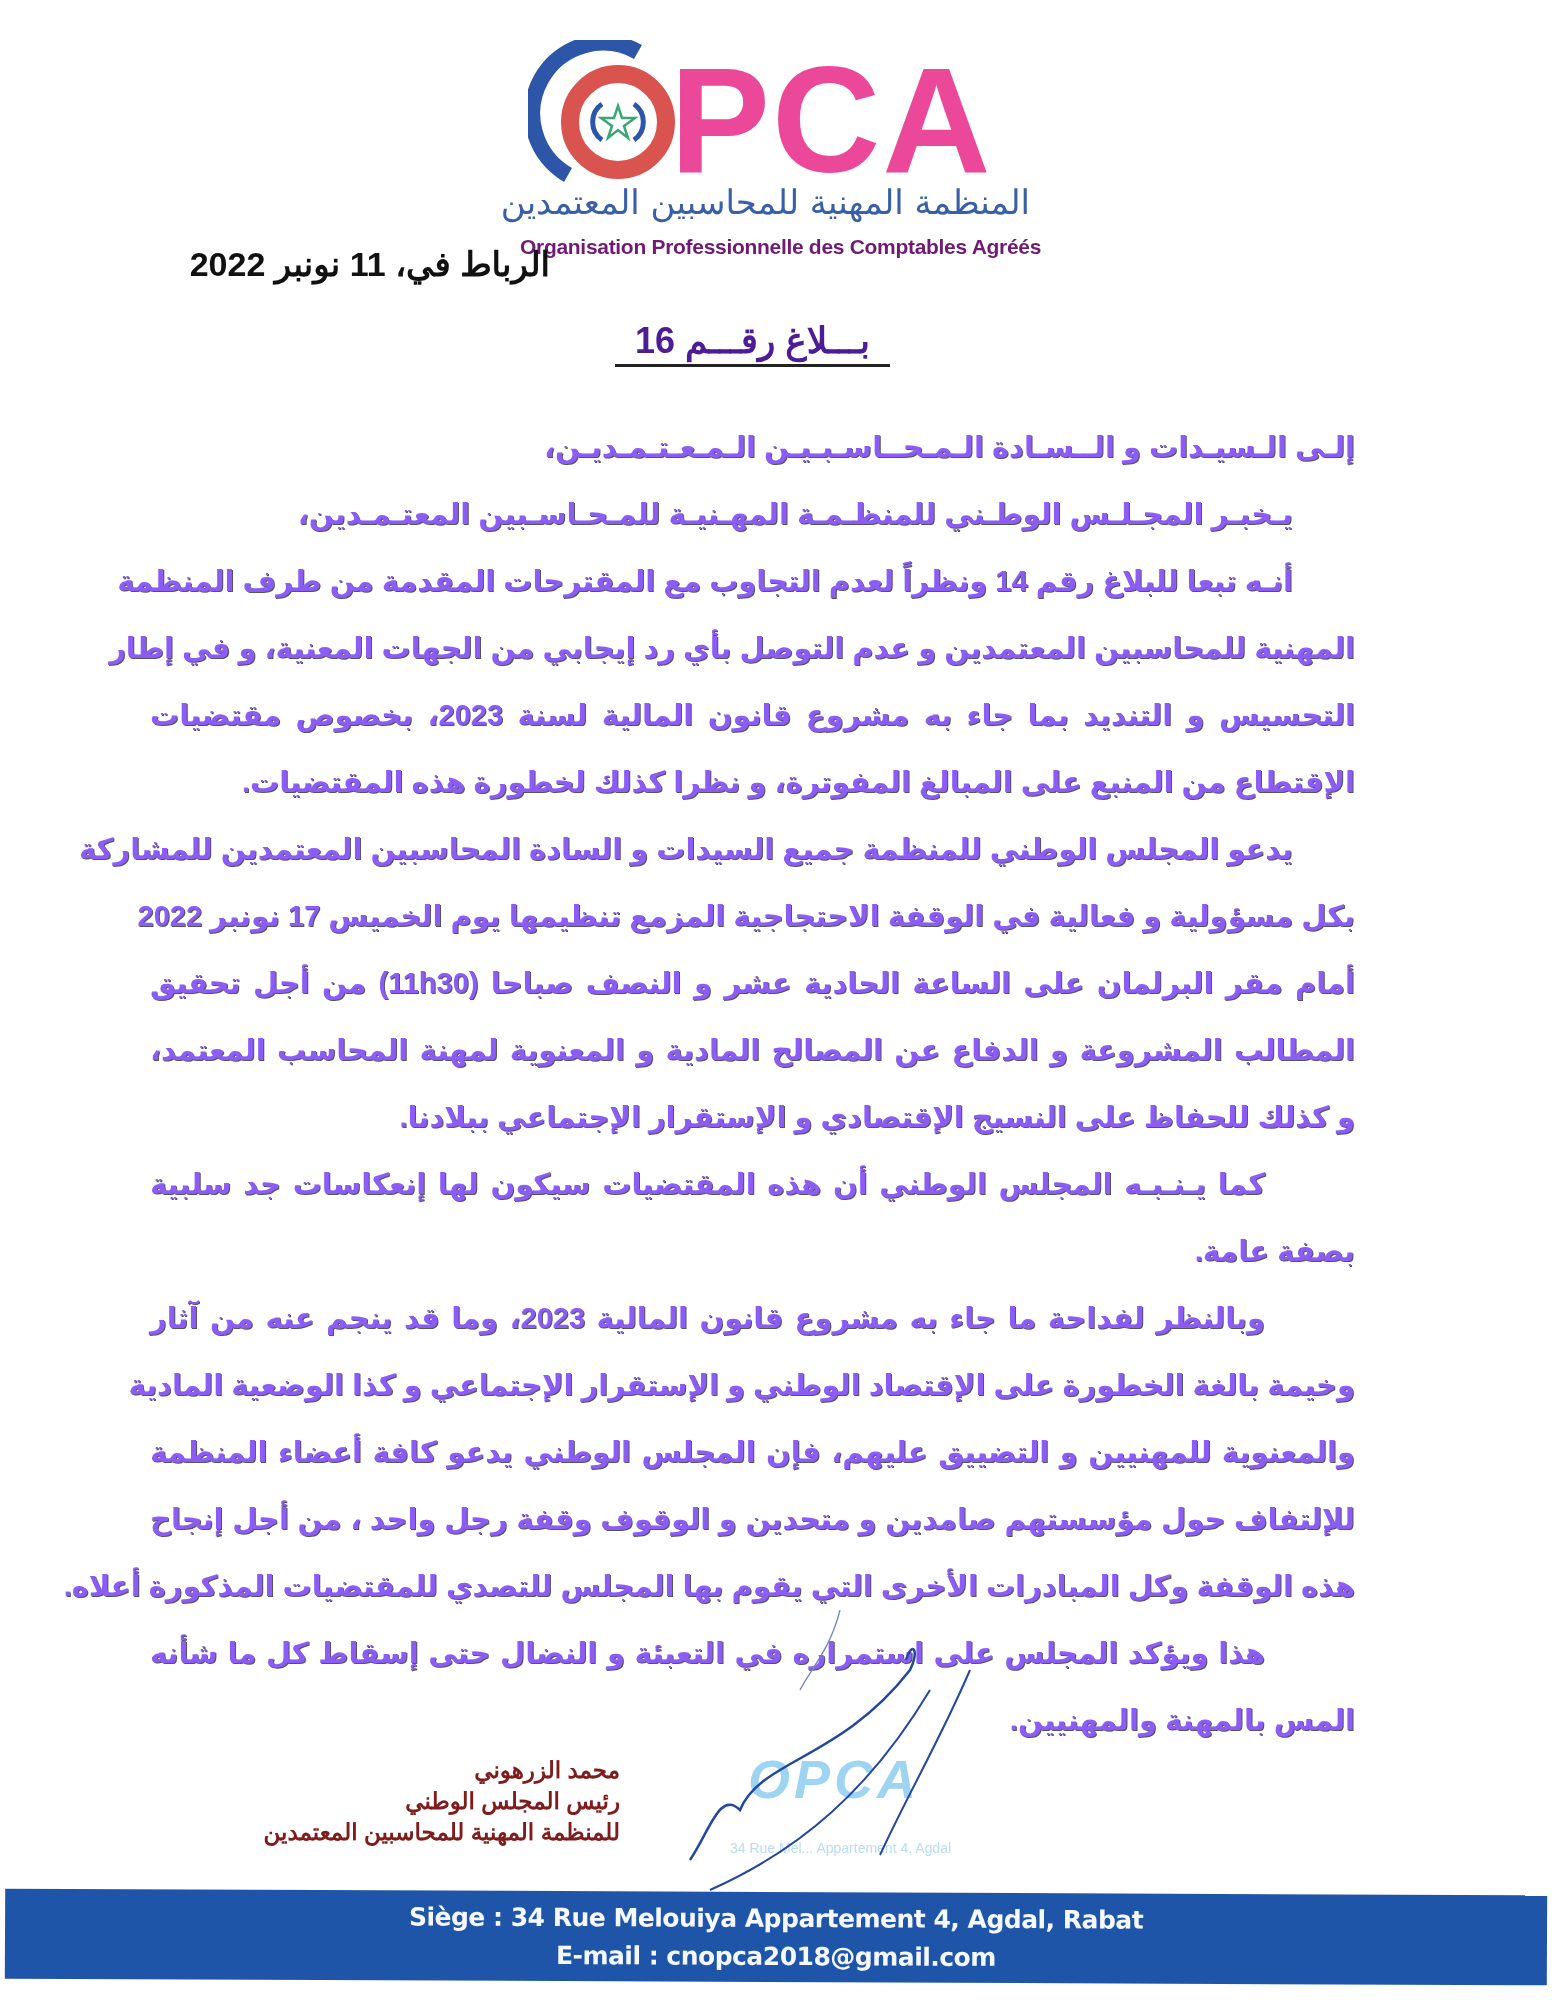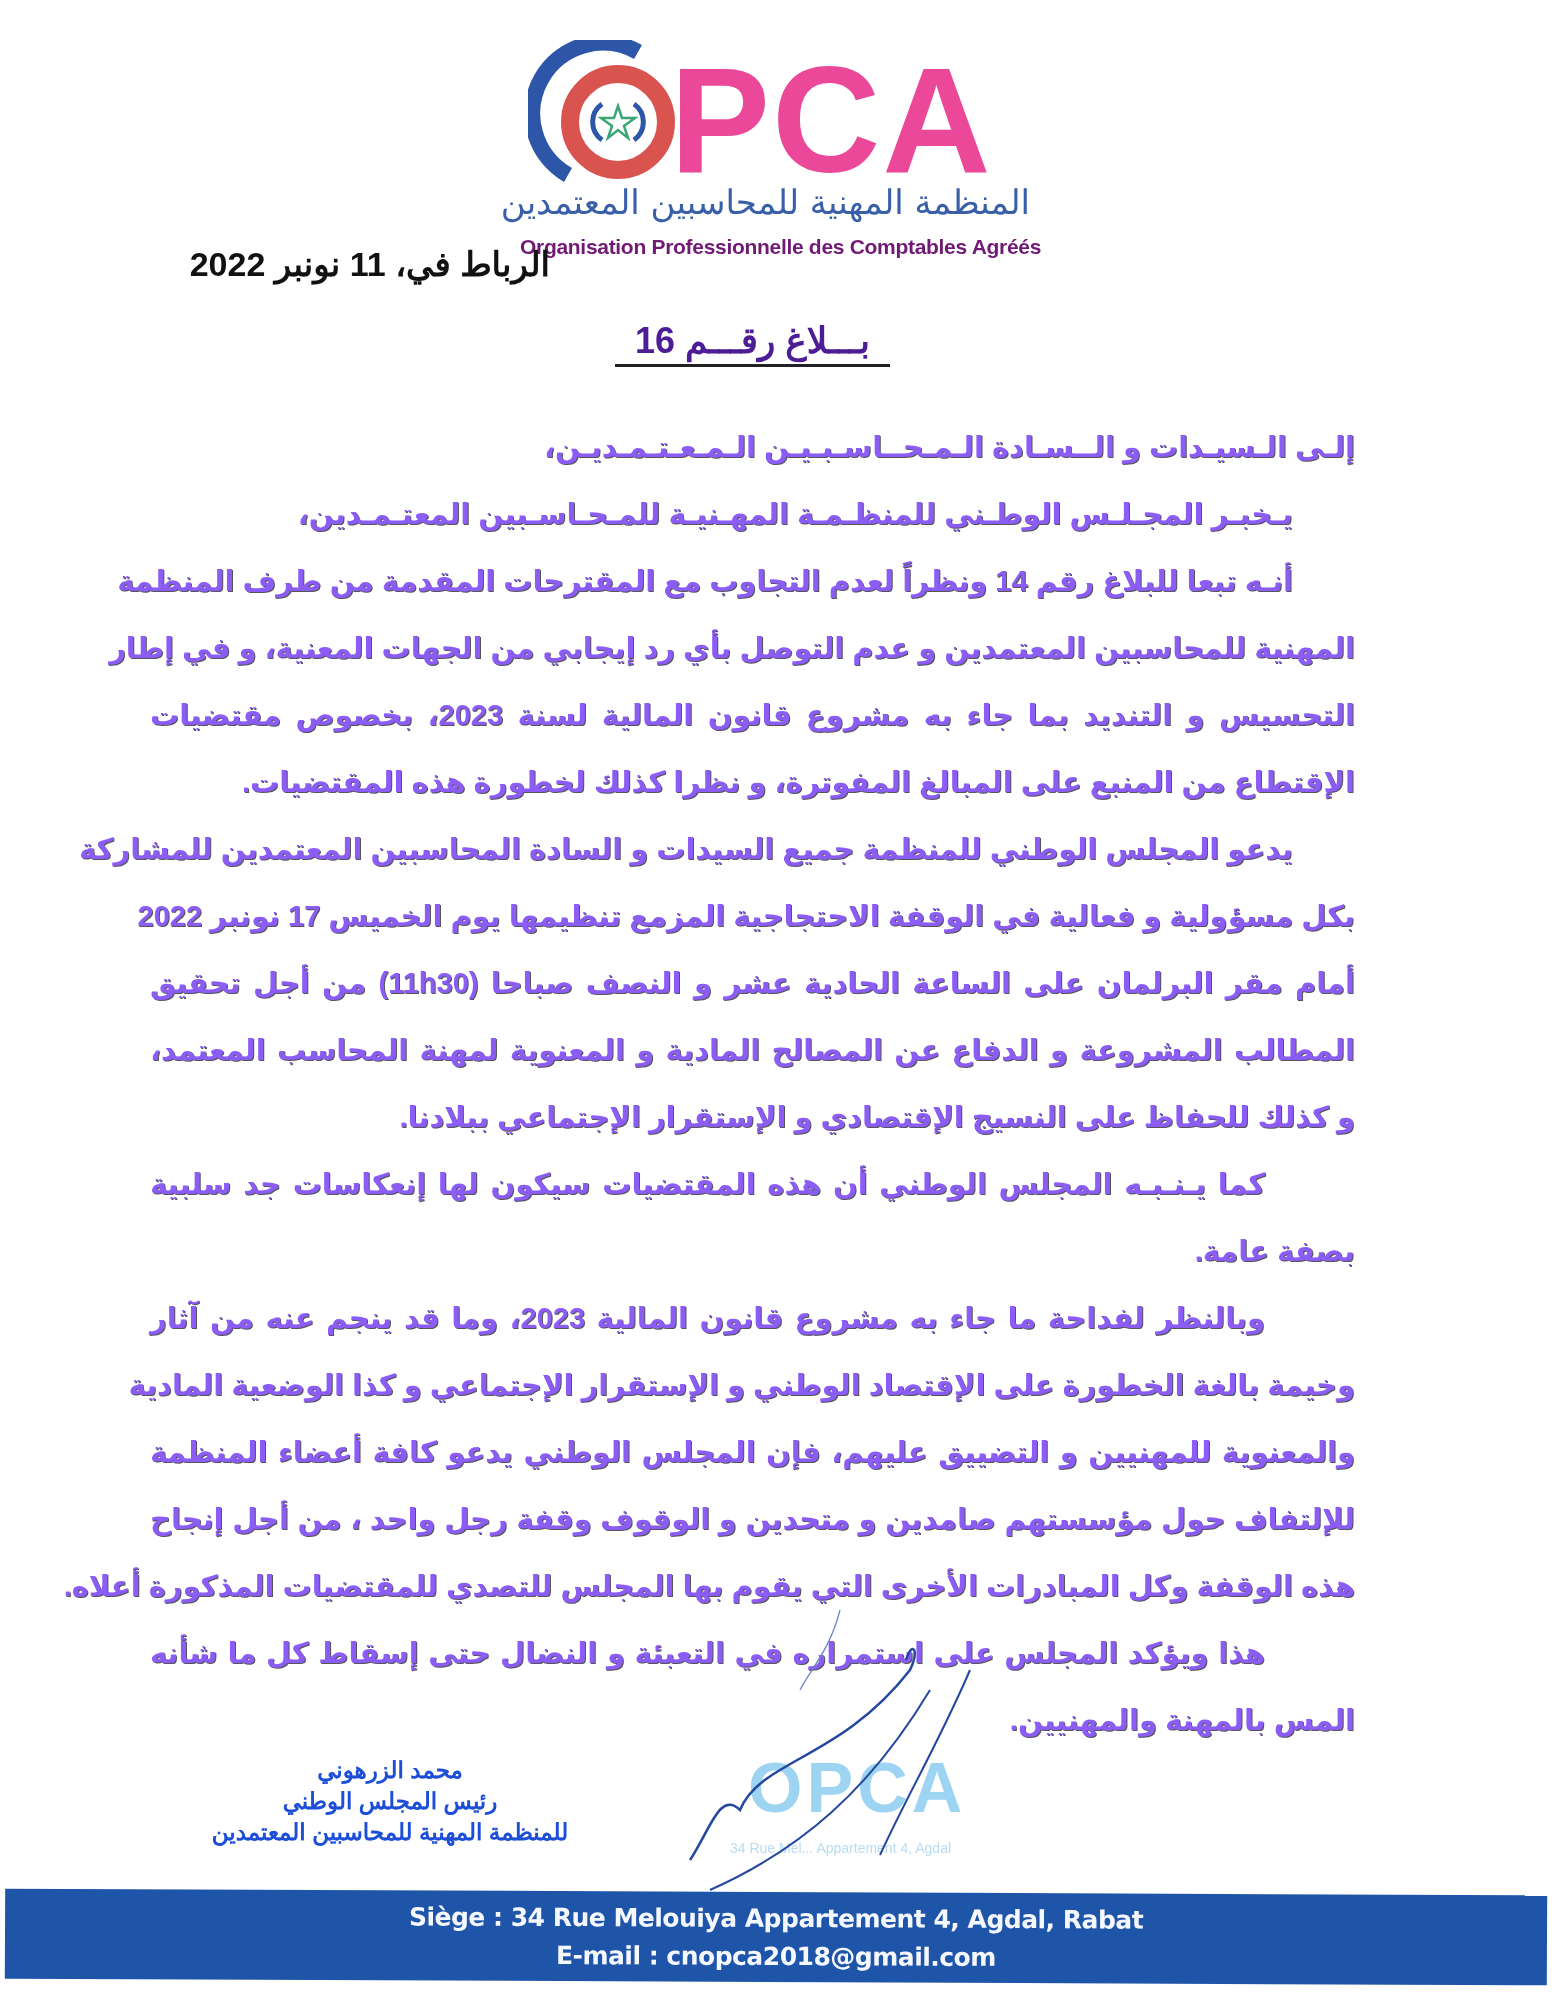--- a/index.html
+++ b/index.html
@@ -14,24 +14,24 @@
     .date { position: absolute; left: 150px; top: 244px; width: 400px; direction: rtl; font-family: "Liberation Sans", sans-serif; font-weight: bold; font-size: 34px; color: #111; }
 
     .title { position: absolute; left: 615px; top: 320px; width: 275px; text-align: center; direction: rtl; font-family: "Liberation Sans", sans-serif; font-weight: bold; font-size: 36px; color: #4c1d95; border-bottom: 3px solid #222; padding-bottom: 2px; }
 
     .body { position: absolute; left: 150px; top: 422px; width: 1205px; direction: rtl; }
     .line { font-family: "Liberation Sans", "DejaVu Sans", sans-serif; font-weight: bold; font-size: 29px; height: 67px; line-height: 50px; white-space: nowrap; text-align: right; color: #8b5cf6; text-shadow: 1px 1px 0 #555; }
     .line.justify { text-align: justify; text-align-last: justify; }
     .line.indent { padding-right: 90px; }
     .line.indent-sm { padding-right: 62px; }
 
-    .signature { position: absolute; left: 160px; top: 1755px; width: 460px; direction: rtl; text-align: center; font-family: "Liberation Sans", sans-serif; font-weight: bold; font-size: 23px; line-height: 31px; color: #1d4ed8; }
+    .signature { position: absolute; left: 160px; top: 1755px; width: 460px; direction: rtl; font-family: "Liberation Sans", sans-serif; font-weight: bold; font-size: 23px; line-height: 31px; color: #7f1d1d; }
 
     .stamp { position: absolute; left: 700px; top: 1740px; width: 340px; height: 130px; }
-    .stamp-text { position: absolute; left: 48px; top: 8px; font-family: "Liberation Sans", sans-serif; font-weight: bold; font-size: 70px; color: #8dcdf0; opacity: 0.85; letter-spacing: 4px; }
+    .stamp-text { position: absolute; left: 48px; top: 8px; font-family: "Liberation Sans", sans-serif; font-weight: bold; font-size: 54px; color: #8dcdf0; opacity: 0.85; letter-spacing: 4px; font-style: italic; }
     .stamp-sub { position: absolute; left: 30px; top: 100px; font-family: "Liberation Sans", sans-serif; font-size: 14px; color: #b9dcf2; white-space: nowrap; }
     .sig-svg { position: absolute; left: 680px; top: 1610px; width: 360px; height: 290px; }
 
     .footer { position: absolute; left: 5px; top: 1892px; width: 1542px; height: 90px; background: #1f55a8; transform: rotate(0.25deg); }
     .footer-line { width: 100%; text-align: center; font-family: "DejaVu Sans", sans-serif; font-weight: bold; font-size: 25px; color: #f5f8ff; letter-spacing: -0.5px; }
     .footer-line.l1 { padding-top: 12px; height: 38px; }
   </style>
 </head>
 <body>
 

